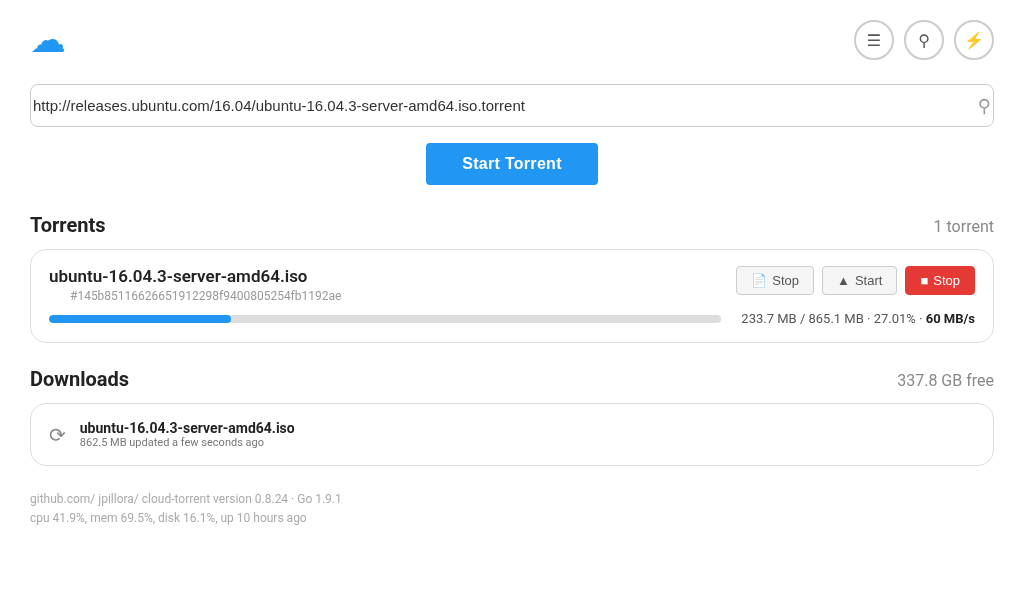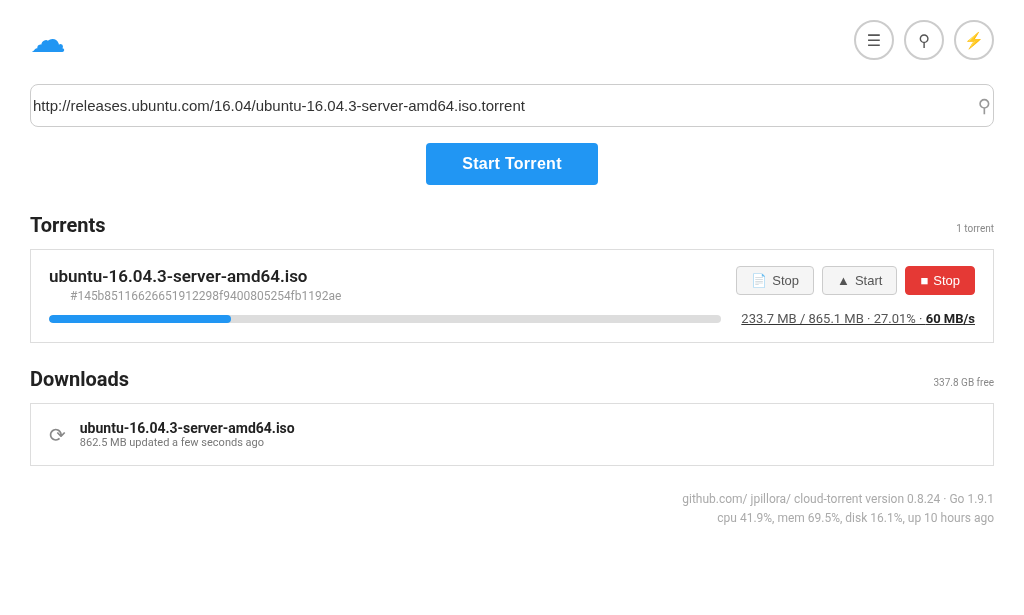--- a/index.html
+++ b/index.html
@@ -105,28 +105,28 @@
       align-items: baseline;
       justify-content: space-between;
       margin-bottom: 12px;
     }
     .section-title {
       font-size: 20px;
       font-weight: 700;
       color: #222;
     }
     .section-meta {
-      font-size: 10px;
+      font-size: 16px;
       color: #888;
     }
 
     
     .card {
       border: 1px solid #ddd;
-      border-radius: 0;
+      border-radius: 16px;
       padding: 16px 18px;
       margin-bottom: 24px;
       background: #fff;
     }
     .torrent-top {
       display: flex;
       align-items: flex-start;
       justify-content: space-between;
       margin-bottom: 6px;
     }
@@ -165,21 +165,20 @@
       border-color: #e53935;
       color: #fff;
     }
 
     
     .progress-row {
       display: flex;
       align-items: center;
       justify-content: space-between;
       margin-top: 8px;
-      text-decoration: underline;
     }
     .progress-bar-outer {
       flex: 1;
       height: 8px;
       background: #ddd;
       border-radius: 4px;
       margin-right: 20px;
       overflow: hidden;
     }
     .progress-bar-inner {
@@ -221,21 +220,20 @@
       font-weight: 700;
       color: #222;
     }
     .download-meta {
       font-size: 11px;
       color: #777;
     }
 
     
     .footer {
-      text-align: right;
       font-size: 12px;
       color: #aaa;
       line-height: 1.6;
       margin-top: 8px;
     }
   </style>
 </head>
 <body>
 
 <div class="page-wrapper">

